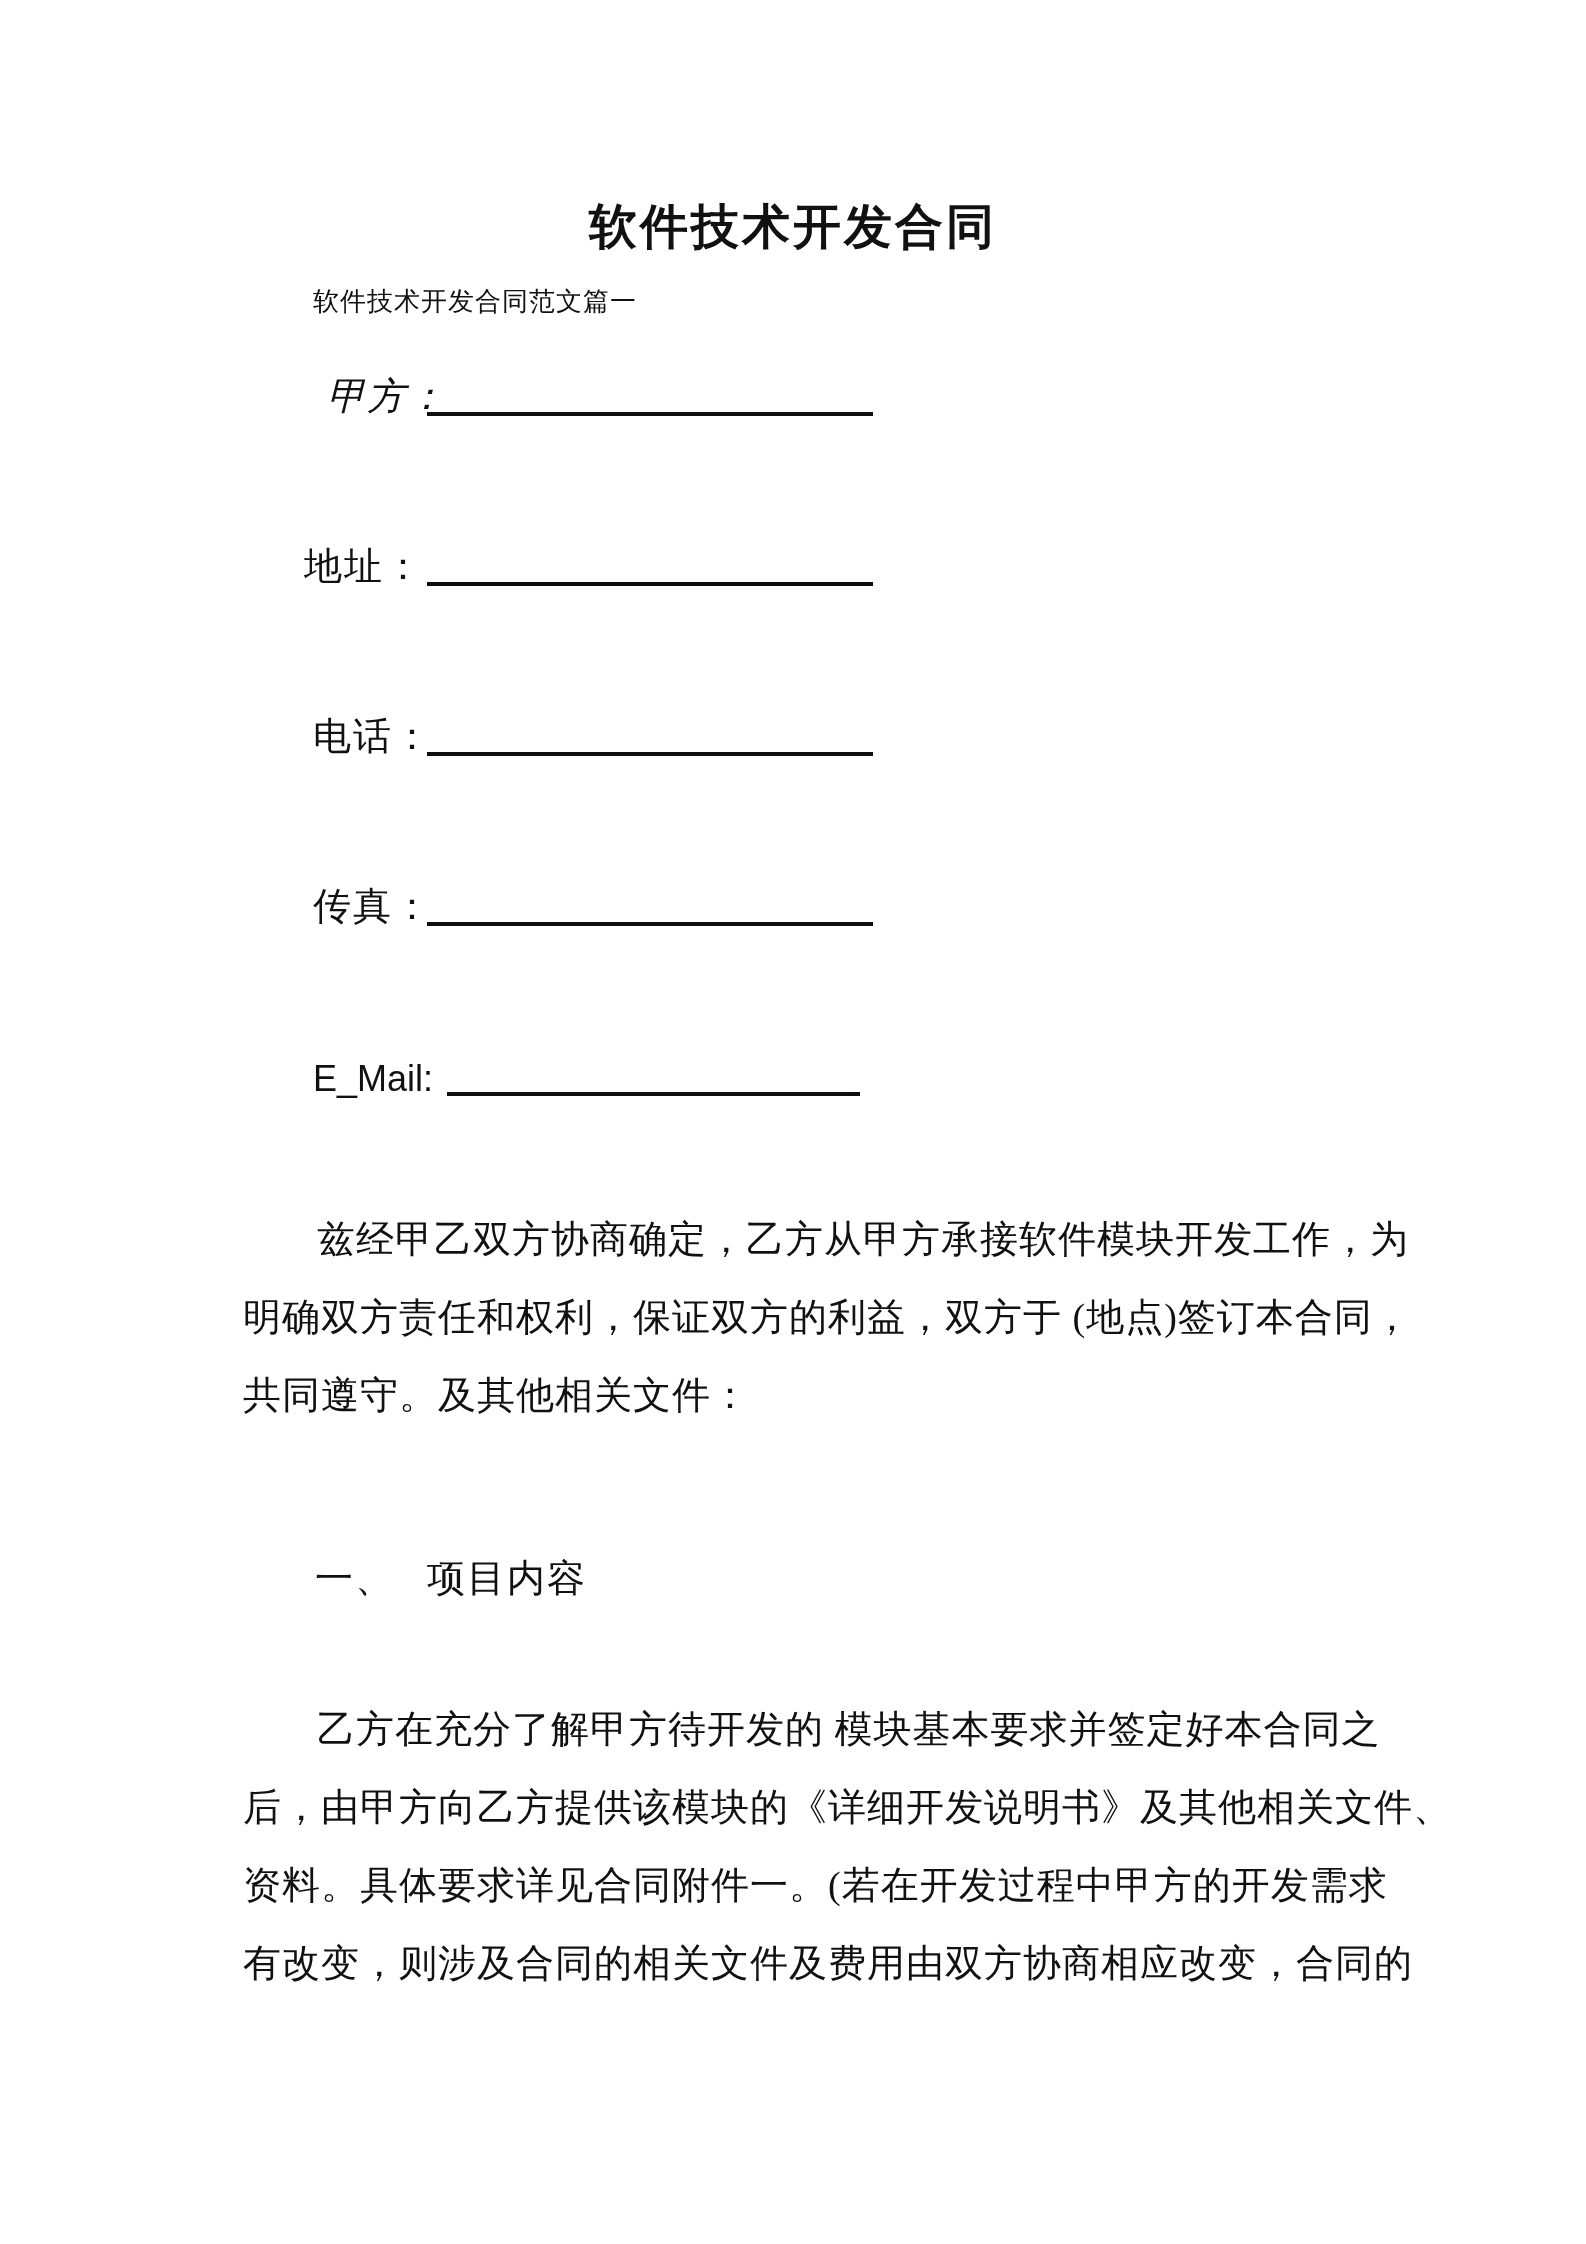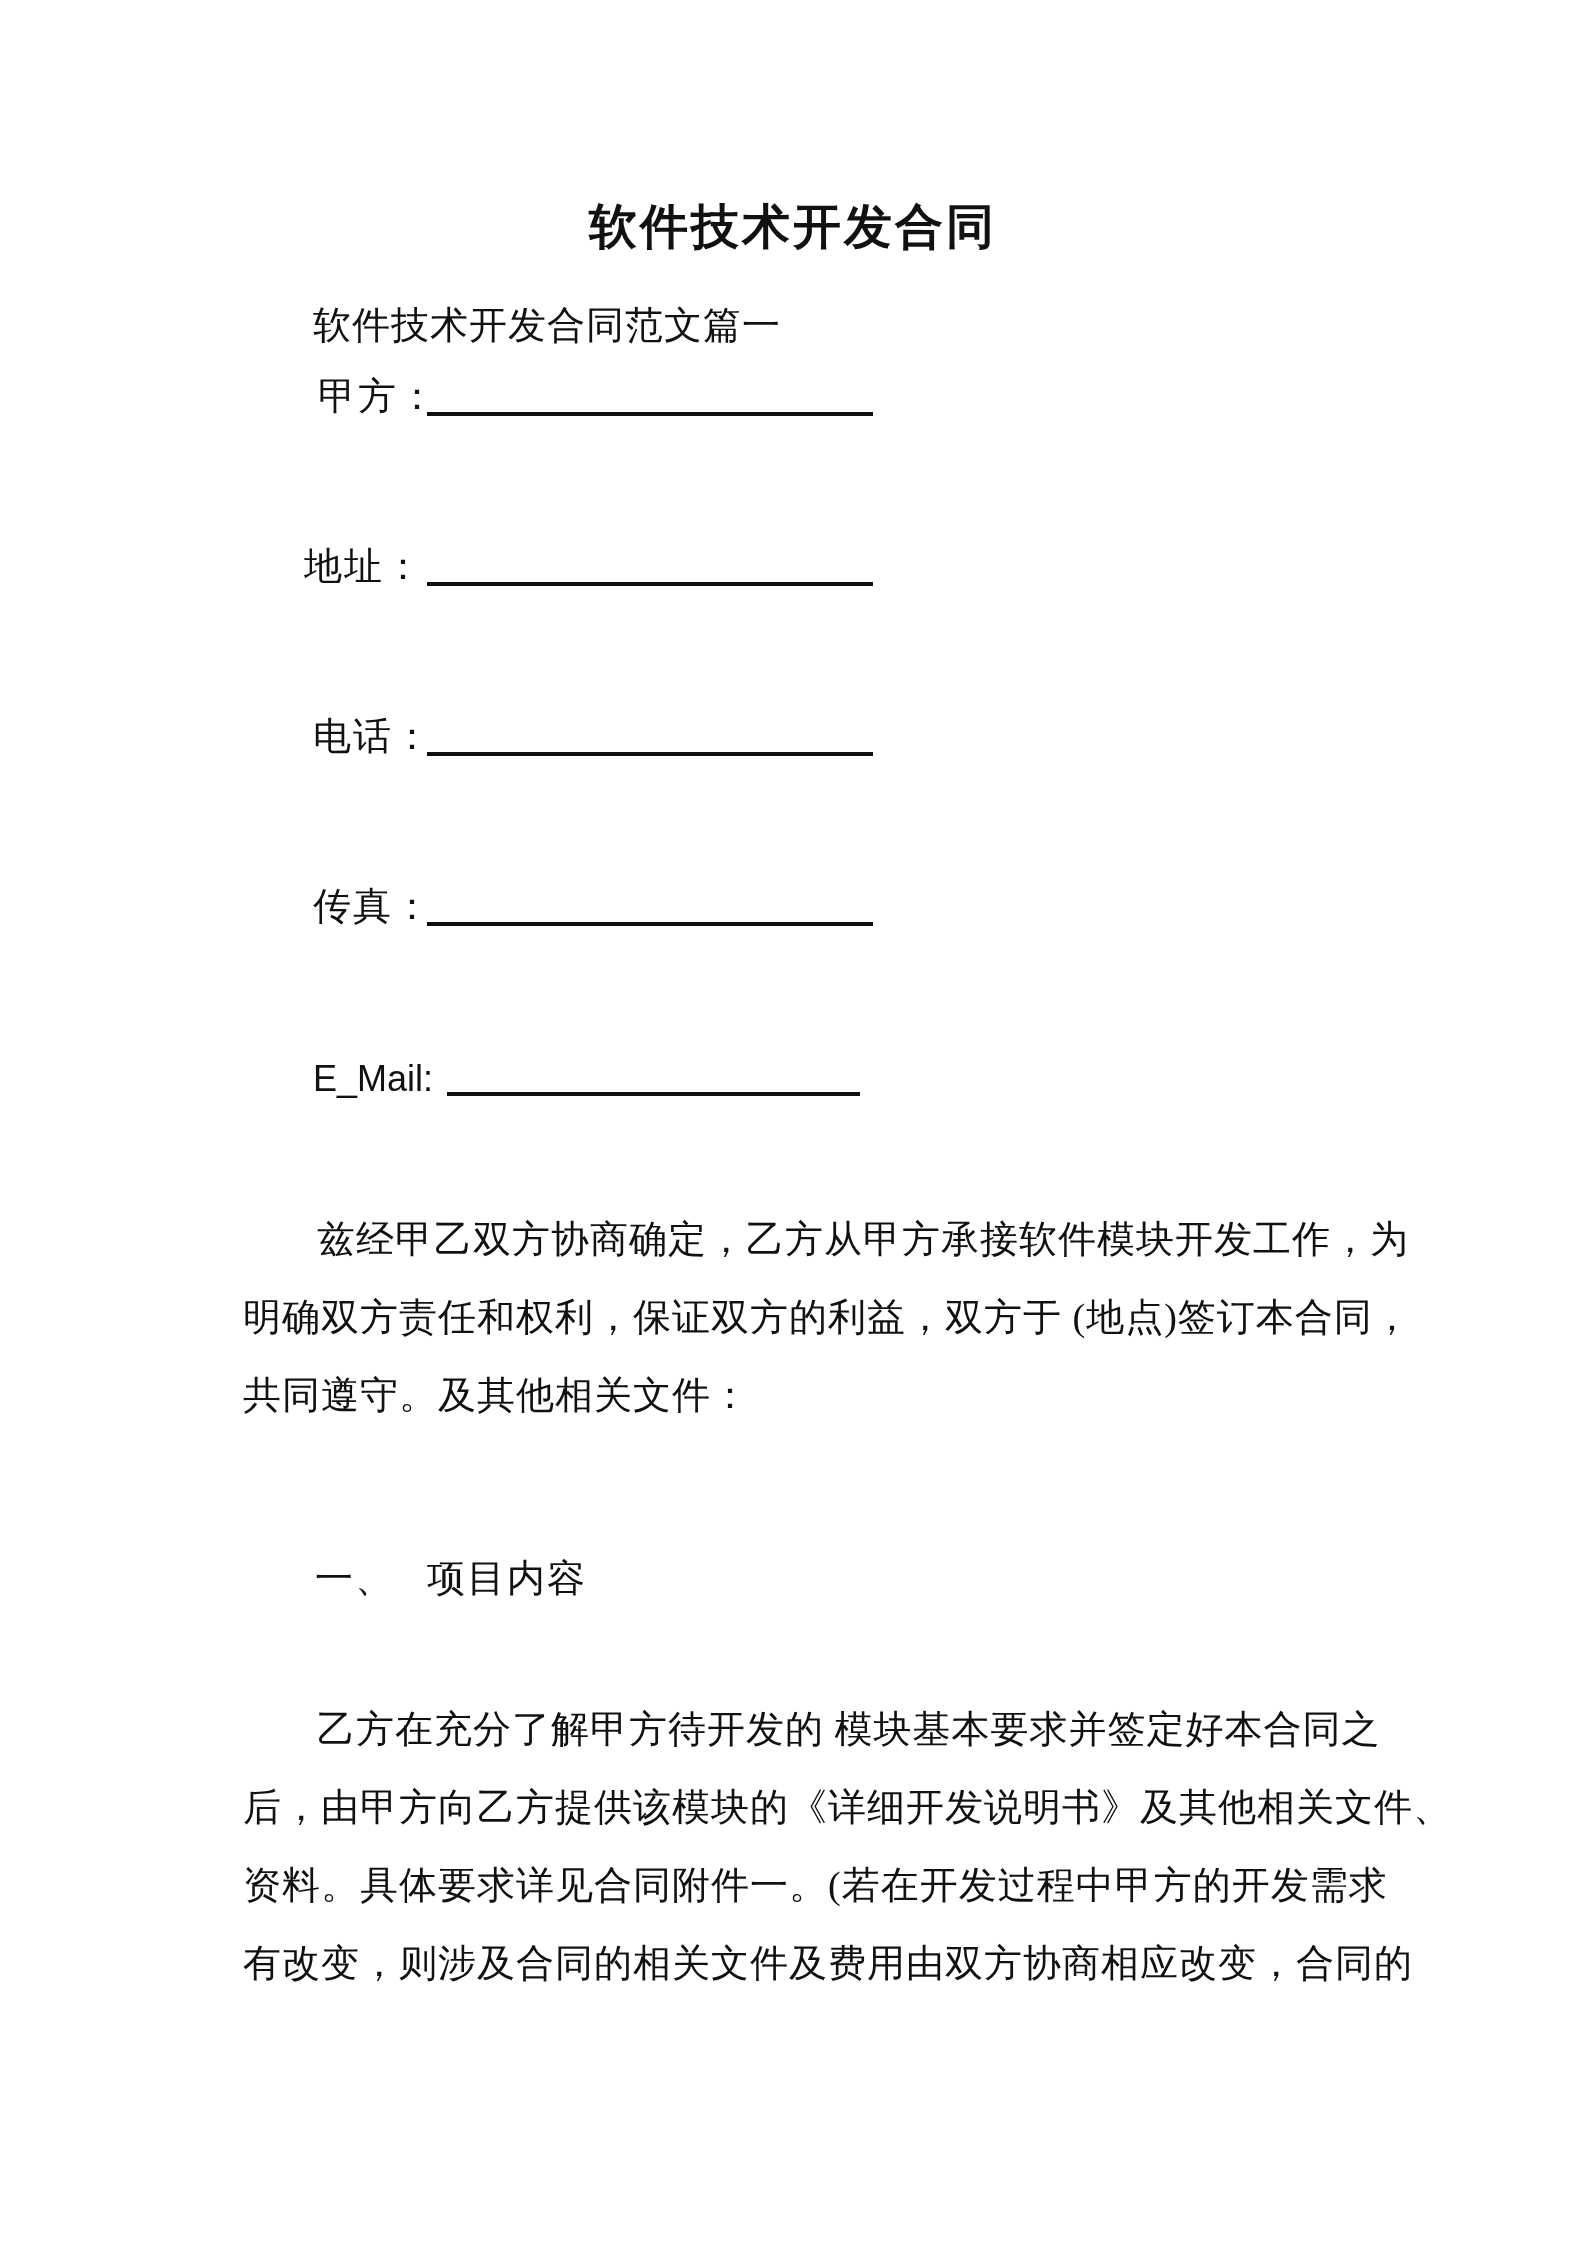--- a/index.html
+++ b/index.html
@@ -24,22 +24,22 @@
     width: 1586px;
     text-align: center;
     font-size: 48px;
     font-weight: bold;
     letter-spacing: 3px;
     line-height: 1.2;
     white-space: nowrap;
   }
   .doc-subtitle {
     left: 313px;
-    top: 302px;
-    font-size: 38px;
+    top: 286px;
+    font-size: 26px;
     letter-spacing: 1px;
     line-height: 1.25;
     white-space: nowrap;
   }
   .field-row-label {
     font-size: 38px;
     letter-spacing: 2px;
     line-height: 1.25;
     white-space: nowrap;
   }
@@ -90,21 +90,21 @@
 </style>
 </head>
 <body>
 
 <div class="page">
 
   <div class="abs doc-title">软件技术开发合同</div>
 
   <div class="abs doc-subtitle">软件技术开发合同范文篇一</div>
 
-  <div class="abs field-row-label" style="left:318px; top:373px;">甲方：</div>
+  <div class="abs field-row-label" style="left:327px; top:373px;font-style:italic;">甲方：</div>
   <div class="abs blank-line" style="left:427px; top:412px; width:446px;"></div>
 
   <div class="abs field-row-label" style="left:304px; top:543px;text-align:center;">地址：</div>
   <div class="abs blank-line" style="left:427px; top:582px; width:446px;"></div>
 
   <div class="abs field-row-label" style="left:313px; top:713px;">电话：</div>
   <div class="abs blank-line" style="left:427px; top:752px; width:446px;"></div>
 
   <div class="abs field-row-label" style="left:313px; top:883px;">传真：</div>
   <div class="abs blank-line" style="left:427px; top:922px; width:446px;"></div>

